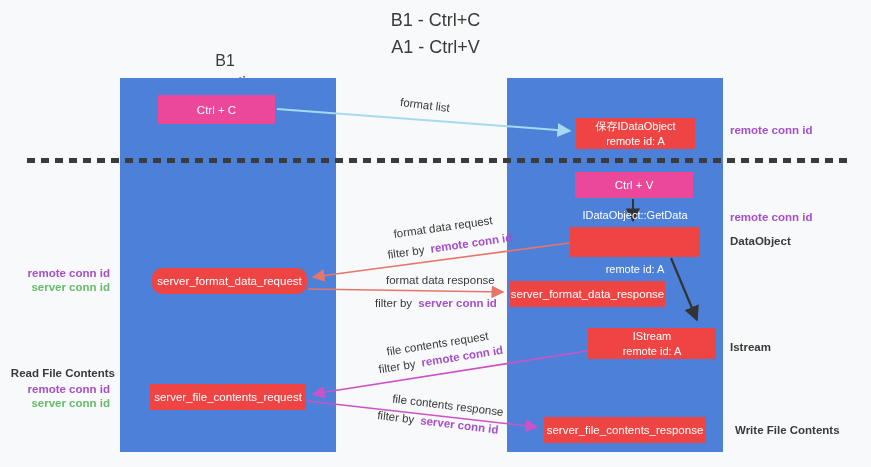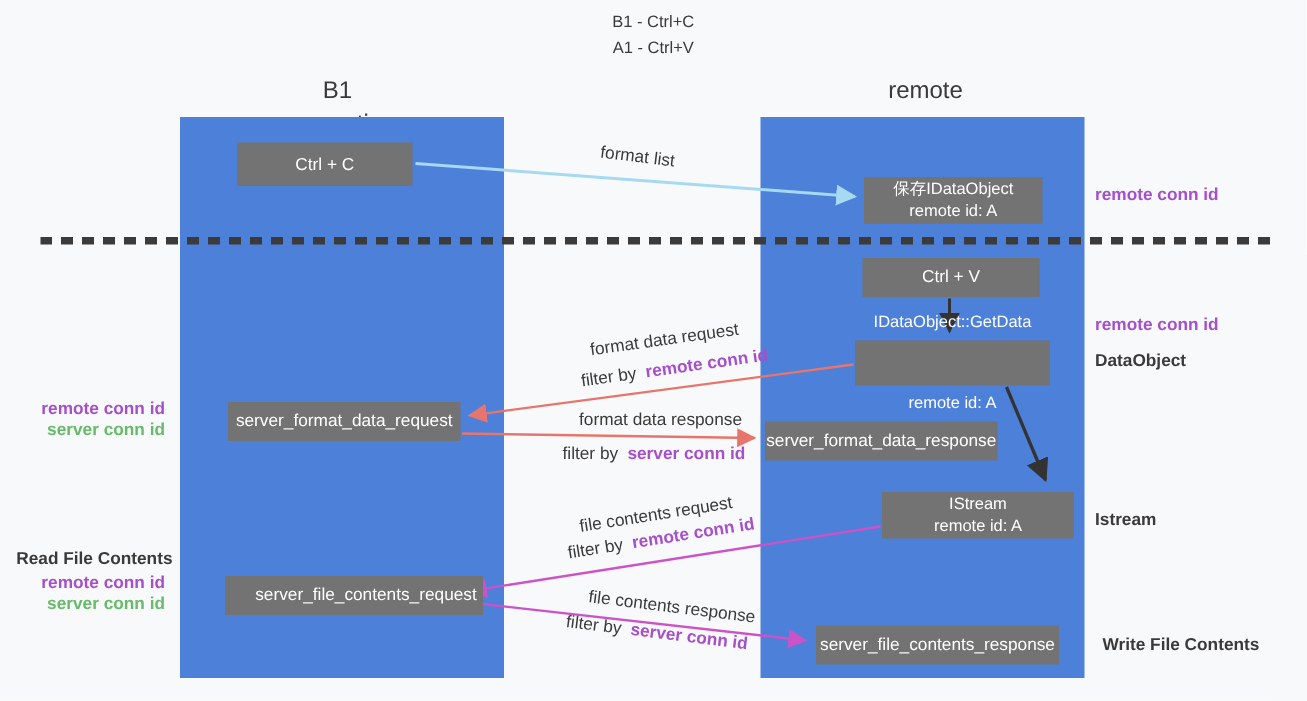--- a/index.html
+++ b/index.html
@@ -4,30 +4,30 @@
 <style>
   html,body{margin:0;padding:0;}
   .canvas{
     position:relative; width:871px; height:467px;
     background:#F8F9FA;
     font-family:"Liberation Sans", sans-serif;
     overflow:hidden;
     color:#3d3d3d;
   }
   .abs{position:absolute;}
-  .title{top:7px; left:0; width:100%; text-align:center; font-size:11px; line-height:1.5; color:#3a3a3a;}
+  .title{top:7px; left:0; width:100%; text-align:center; font-size:18px; line-height:1.5; color:#3a3a3a;}
   .colhead{font-size:16px; text-align:center; line-height:1.35; color:#3a3a3a;}
   .lane{background:#4D80D8;}
   .dashline{height:5px; background:repeating-linear-gradient(90deg,#3b3b3b 0 8px, transparent 8px 14px);}
   .node{
     display:flex; align-items:center; justify-content:center;
     color:#ffffff; font-size:11.5px; text-align:center; white-space:nowrap;
   }
-  .green{background:#737373;}
-  .orange{background:#737373;}
+  .green{background:#ec4899;}
+  .orange{background:#ef4444;}
   .two-line{flex-direction:column; line-height:1.3; font-size:11px;}
   .mid-label{font-size:11.5px; color:#3a3a3a; white-space:nowrap; text-align:center;}
   .side-label{font-size:11.5px; font-weight:bold; white-space:nowrap;}
   .right-col{text-align:right;}
   .purple{color:#A64FC9; font-weight:bold;}
   .greentext{color:#67BB6A; font-weight:bold;}
   .plain{color:#3a3a3a; font-weight:bold;}
   svg.arrows{position:absolute; left:0; top:0; pointer-events:none;}
 </style>
 </head>
@@ -38,21 +38,20 @@
   <div class="abs title">
     <div>B1 - Ctrl+C</div>
     <div>A1 - Ctrl+V</div>
   </div>
 
   <div class="abs colhead" style="left:160px; top:50px; width:130px;">
     <div>B1</div>
     <div>connection</div>
   </div>
   <div class="abs colhead" style="left:552px; top:50px; width:130px;">
-    <div>remote</div>
   </div>
 
   <div class="abs lane" style="left:120px; top:78px; width:216px; height:374px;"></div>
   <div class="abs lane" style="left:507px; top:78px; width:216px; height:374px;"></div>
 
   <div class="abs dashline" style="left:27px; top:158px; width:821px;"></div>
 
   <svg class="arrows" width="871" height="467" viewBox="0 0 871 467">
     <defs>
       <marker id="mBlue" viewBox="0 0 10 10" refX="9" refY="5" markerWidth="7" markerHeight="7" orient="auto">
@@ -84,30 +83,30 @@
     <div>remote id: A</div>
   </div>
 
   <div class="abs node green" style="left:575px; top:172px; width:118px; height:26px;text-align:right;">Ctrl + V</div>
 
   <div class="abs node orange two-line" style="left:570px; top:227px; width:130px; height:30px;gap:40px;">
     <div>IDataObject::GetData</div>
     <div>remote id: A</div>
   </div>
 
-  <div class="abs node orange" style="left:152px; top:268px; width:155px; height:26px;">server_format_data_request</div>
+  <div class="abs node orange" style="left:152px; top:268px; width:155px; height:26px;border-radius:10px;">server_format_data_request</div>
 
   <div class="abs node orange" style="left:510px; top:281px; width:155px; height:26px;text-align:center;">server_format_data_response</div>
 
   <div class="abs node orange two-line" style="left:588px; top:328px; width:128px; height:31px;">
     <div>IStream</div>
     <div>remote id: A</div>
   </div>
 
-  <div class="abs node orange" style="left:150px; top:384px; width:156px; height:26px;padding-left:16px;">server_file_contents_request</div>
+  <div class="abs node orange" style="left:150px; top:384px; width:156px; height:26px;">server_file_contents_request</div>
 
   <div class="abs node orange" style="left:544px; top:417px; width:162px; height:26px;">server_file_contents_response</div>
 
   <div class="abs mid-label" style="left:390px; top:99px; width:70px; transform:rotate(7deg);">format list</div>
 
   <div class="abs mid-label" style="left:393px; top:221px; width:100px; transform:rotate(-8deg);">format data request</div>
   <div class="abs mid-label" style="left:387px; top:240px; width:125px; transform:rotate(-8deg);">
     <span>filter by</span>
     <span class="purple" style="margin-left:3px;">remote conn id</span>
   </div>

